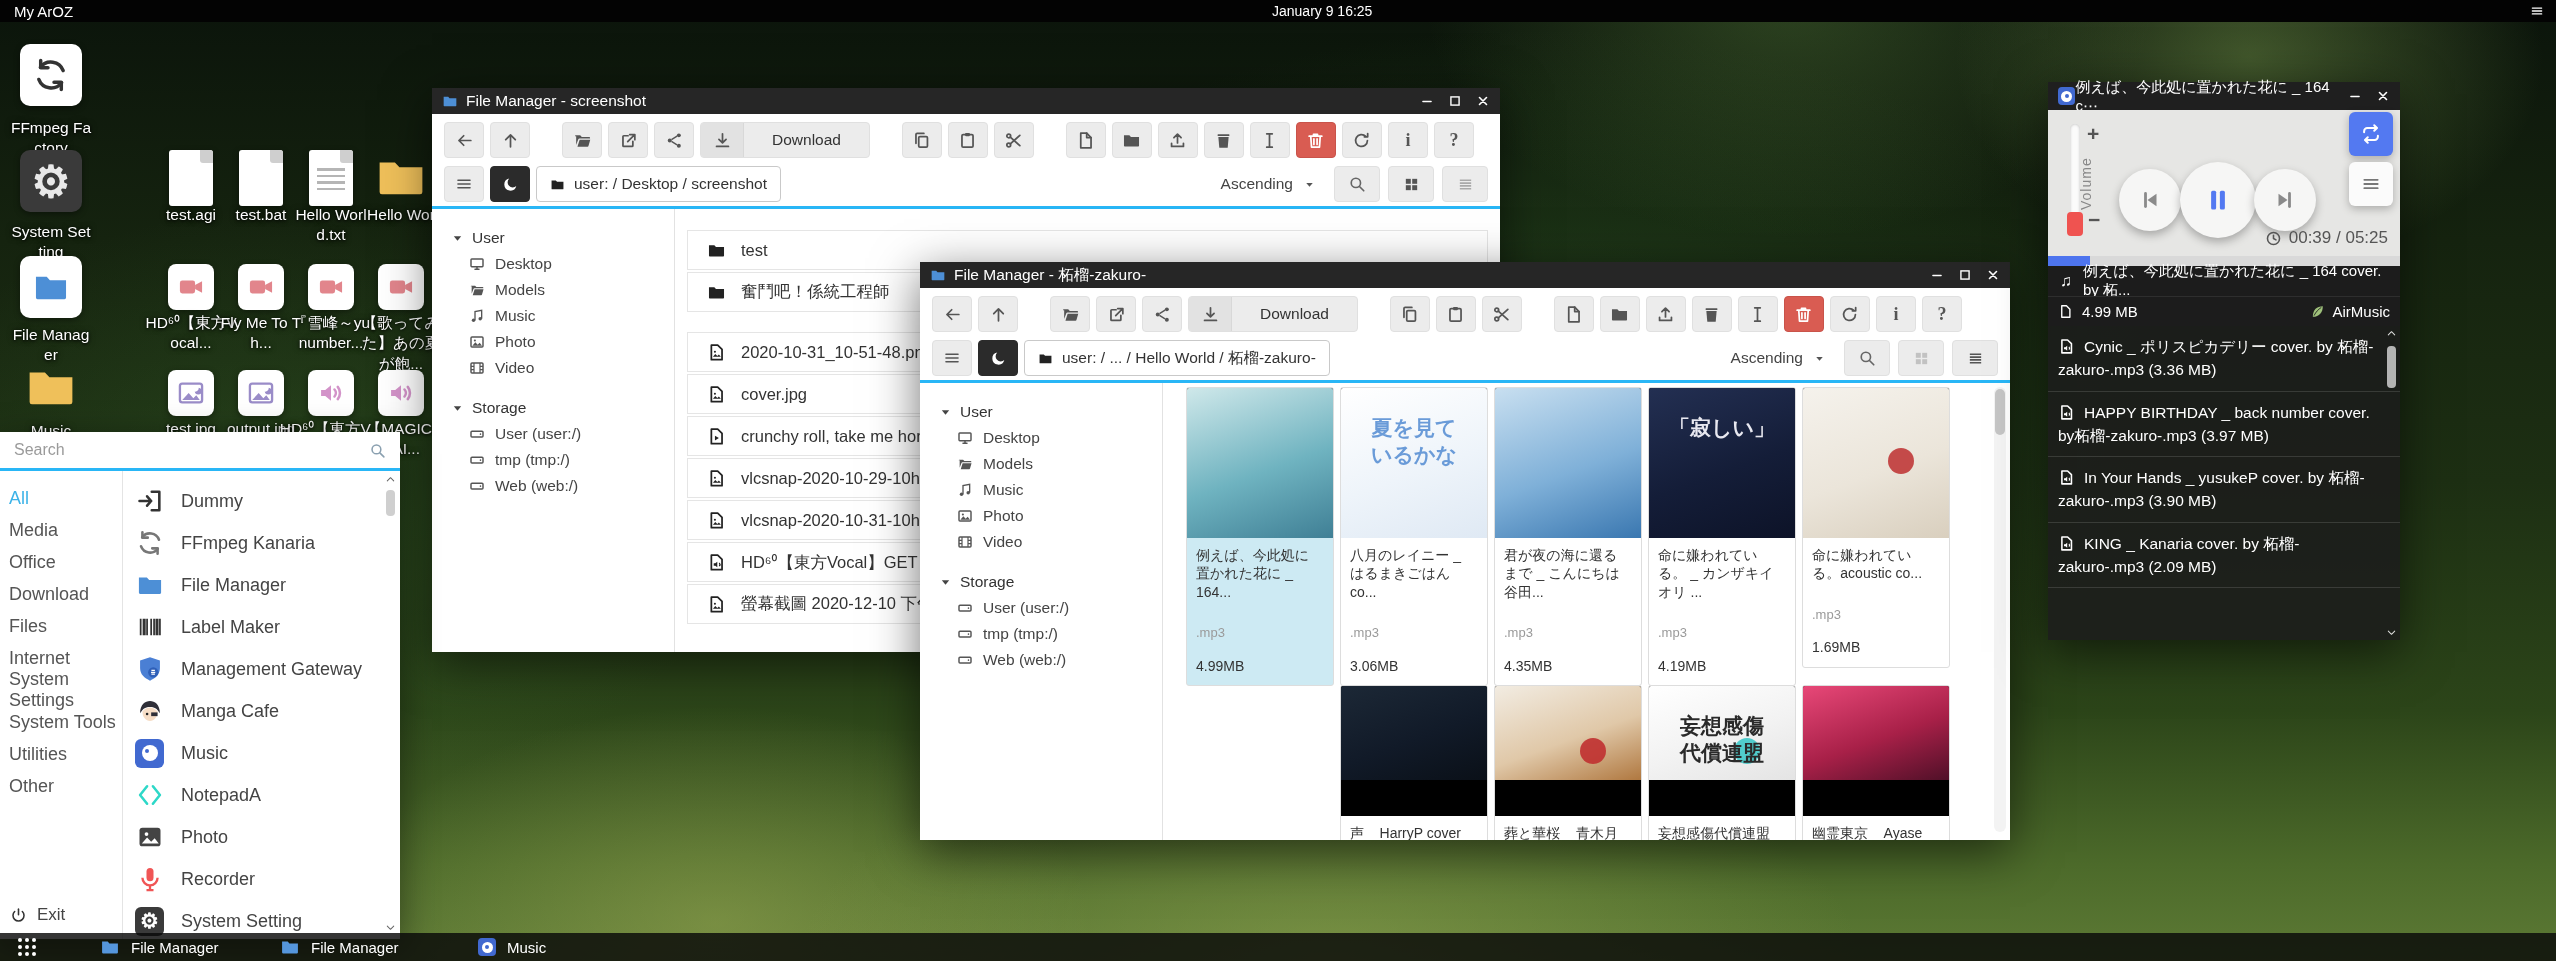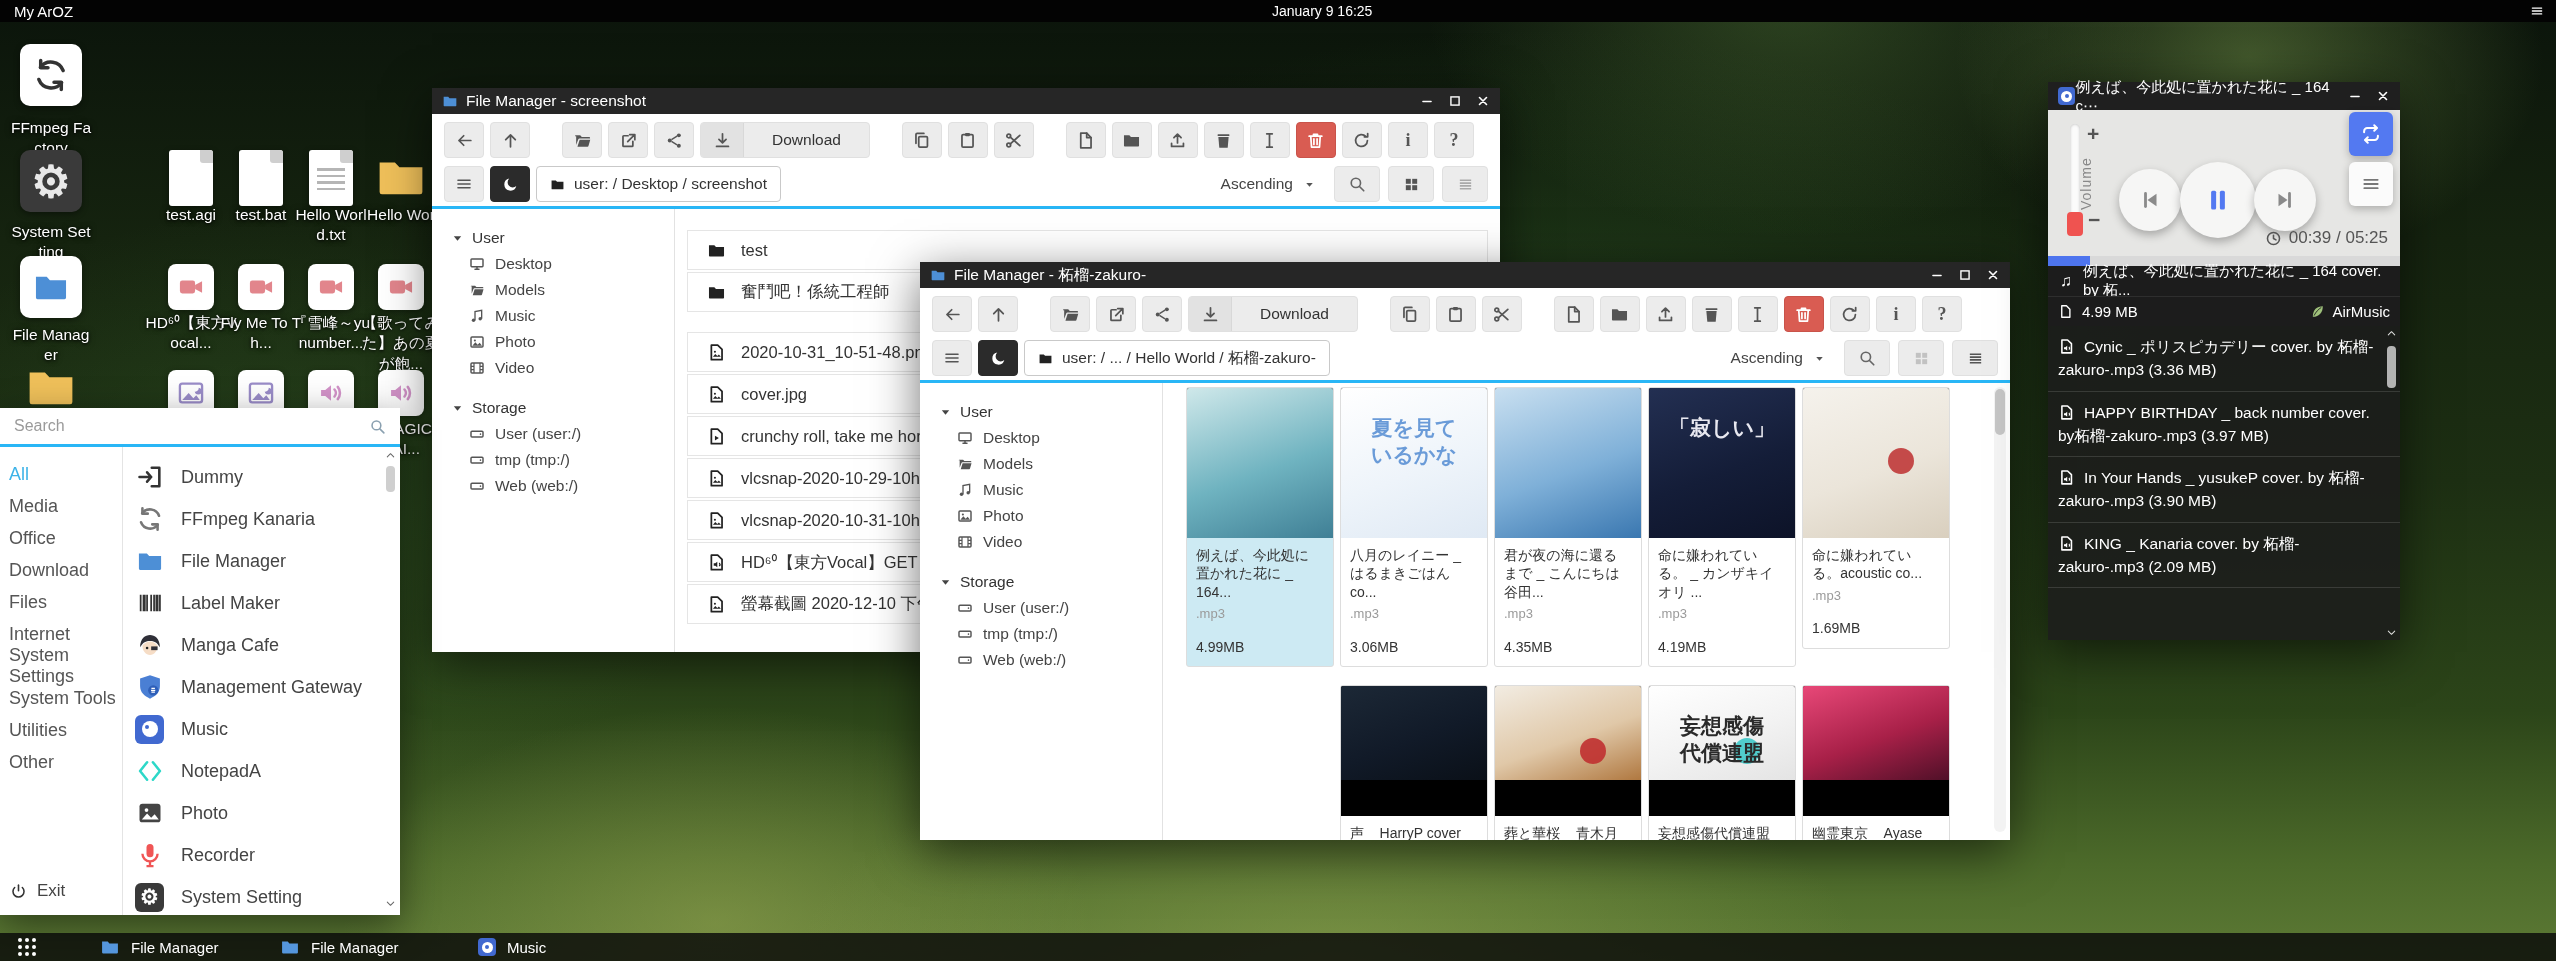--- a/index.html
+++ b/index.html
@@ -68,26 +68,26 @@
   .frow.gap{margin-top:20px;}
   .fgrid{flex:1;position:relative;overflow:hidden;}
   .card{position:absolute;width:148px;box-sizing:border-box;border:1px solid #ddd;border-radius:3px;background:#fff;overflow:hidden;cursor:pointer;}
   .card.selected{background:#cdeaf3;}
   .thumb{height:150px;position:relative;overflow:hidden;background:#000;}
   .thumb .art{position:absolute;left:0;top:0;right:0;bottom:0;}
   .thumb.lbox .art{bottom:36px;}
   .thumb .ttext{position:absolute;left:0;right:0;top:26px;text-align:center;font-weight:bold;font-size:21px;line-height:1.3;white-space:pre-line;}
   .thumb .accent{position:absolute;width:26px;height:26px;border-radius:50%;left:58%;top:40%;opacity:.9;}
   .clabel{padding:8px 9px 10px 9px;font-size:14px;color:#333;line-height:1.32;white-space:pre-line;}
-  .cext{color:#9a9a9a;font-size:13px;margin-top:4px;}
+  .cext{color:#9a9a9a;font-size:13px;margin-top:23px;}
   .csize{font-size:14px;color:#333;margin-top:15px;}
   .vscroll{position:absolute;right:4px;top:4px;bottom:8px;width:12px;background:#f3f3f3;border-radius:6px;}
   .vscroll .thumbbar{position:absolute;left:1px;top:2px;width:10px;height:46px;background:#c5c5c5;border-radius:5px;cursor:pointer;}
   
-  #startmenu{position:absolute;left:0;top:408px;width:400px;height:507px;background:#fff;z-index:8;box-shadow:0 10px 35px rgba(0,0,0,.45);}
+  #startmenu{position:absolute;left:0;top:432px;width:400px;height:507px;background:#fff;z-index:8;box-shadow:0 10px 35px rgba(0,0,0,.45);}
   #smsearchrow{position:absolute;left:0;top:0;right:0;height:36px;border-bottom:3px solid #29b6f6;display:flex;align-items:center;}
   #smsearch{flex:1;border:0;outline:none;font-size:16px;color:#555;padding:0 0 0 14px;font-family:inherit;}
   #smsearch::placeholder{color:#9a9a9a;}
   #smsearchicon{width:17px;height:17px;color:#8aa0b0;margin-right:14px;}
   #smcats{position:absolute;left:0;top:39px;width:122px;bottom:0;border-right:1px solid #e4e4e4;}
   .smcat{height:32px;display:flex;align-items:center;padding-left:9px;font-size:18px;color:#555;cursor:pointer;}
   .smcat.active{color:#3db3e8;}
   #smapps{position:absolute;left:122px;top:39px;right:18px;bottom:0;overflow:hidden;}
   .smapp{height:42px;display:flex;align-items:center;gap:17px;padding-left:13px;cursor:pointer;}
   .smapp .appic{width:29px;height:29px;flex:none;display:flex;align-items:center;justify-content:center;}
@@ -405,42 +405,42 @@
               <svg viewBox="0 0 24 24">
                 <path d="M4 5v14M9.5 5v14M13 5v14M15.5 5v14M20.5 5v14" stroke="currentColor" stroke-width="1.5"></path>
                 <path d="M7 5v14M18 5v14" stroke="currentColor" stroke-width="2.6"></path>
               </svg>
             </span>
           </span>
           <span class="applabel">Label Maker</span>
         </div>
         <div class="smapp">
           <span class="appic">
+            <span class="ic" style="width: 28px; height: 28px; color: rgb(74, 127, 212);">
+              <svg viewBox="0 0 24 24">
+                <path d="M12 2l8.5 2.8v6.4c0 5.6-3.8 8.6-8.5 10.8C7.3 19.8 3.5 16.8 3.5 11.2V4.8z" fill="currentColor"></path>
+                <circle cx="14.8" cy="14.8" r="4.4" fill="#2e5fb8"></circle>
+                <path d="M12.9 14.8h3.6M13.2 13.2h3M13.2 16.4h3" stroke="#fff" stroke-width="1.1" fill="none"></path>
+              </svg>
+            </span>
+          </span>
+          <span class="applabel">Management Gateway</span>
+        </div>
+        <div class="smapp">
+          <span class="appic">
             <span class="ic" style="width: 28px; height: 28px; color: rgb(51, 51, 51);">
               <svg viewBox="0 0 24 24">
                 <path d="M3.5 14C3.5 6.5 8 3.5 12 3.5s8.5 3 8.5 10.5c-2.5-4.5-5-5.5-8.5-5.5S6 9.5 3.5 14z" fill="#2f2f38"></path>
                 <path d="M5.5 12.5c0 5 3 8 6.5 8s6.5-3 6.5-8c-2-2.5-4-3.5-6.5-3.5s-4.5 1-6.5 3.5z" fill="#f6ddc6"></path>
                 <circle cx="9.5" cy="14.5" r="1.1" fill="#222"></circle>
                 <path d="M13 13.2h5.5v3.2H13z" fill="#2f2f38"></path>
               </svg>
             </span>
           </span>
           <span class="applabel">Manga Cafe</span>
-        </div>
-        <div class="smapp">
-          <span class="appic">
-            <span class="ic" style="width: 28px; height: 28px; color: rgb(74, 127, 212);">
-              <svg viewBox="0 0 24 24">
-                <path d="M12 2l8.5 2.8v6.4c0 5.6-3.8 8.6-8.5 10.8C7.3 19.8 3.5 16.8 3.5 11.2V4.8z" fill="currentColor"></path>
-                <circle cx="14.8" cy="14.8" r="4.4" fill="#2e5fb8"></circle>
-                <path d="M12.9 14.8h3.6M13.2 13.2h3M13.2 16.4h3" stroke="#fff" stroke-width="1.1" fill="none"></path>
-              </svg>
-            </span>
-          </span>
-          <span class="applabel">Management Gateway</span>
         </div>
         <div class="smapp">
           <span class="appic appbadge" style="background: rgb(65, 105, 208);">
             <span class="musicbadge" style="background: transparent;">
               <span class="inner" style="width: 16px; height: 16px; border-radius: 50%; background: rgb(255, 255, 255);"></span>
             </span>
           </span>
           <span class="applabel">Music</span>
         </div>
         <div class="smapp">

